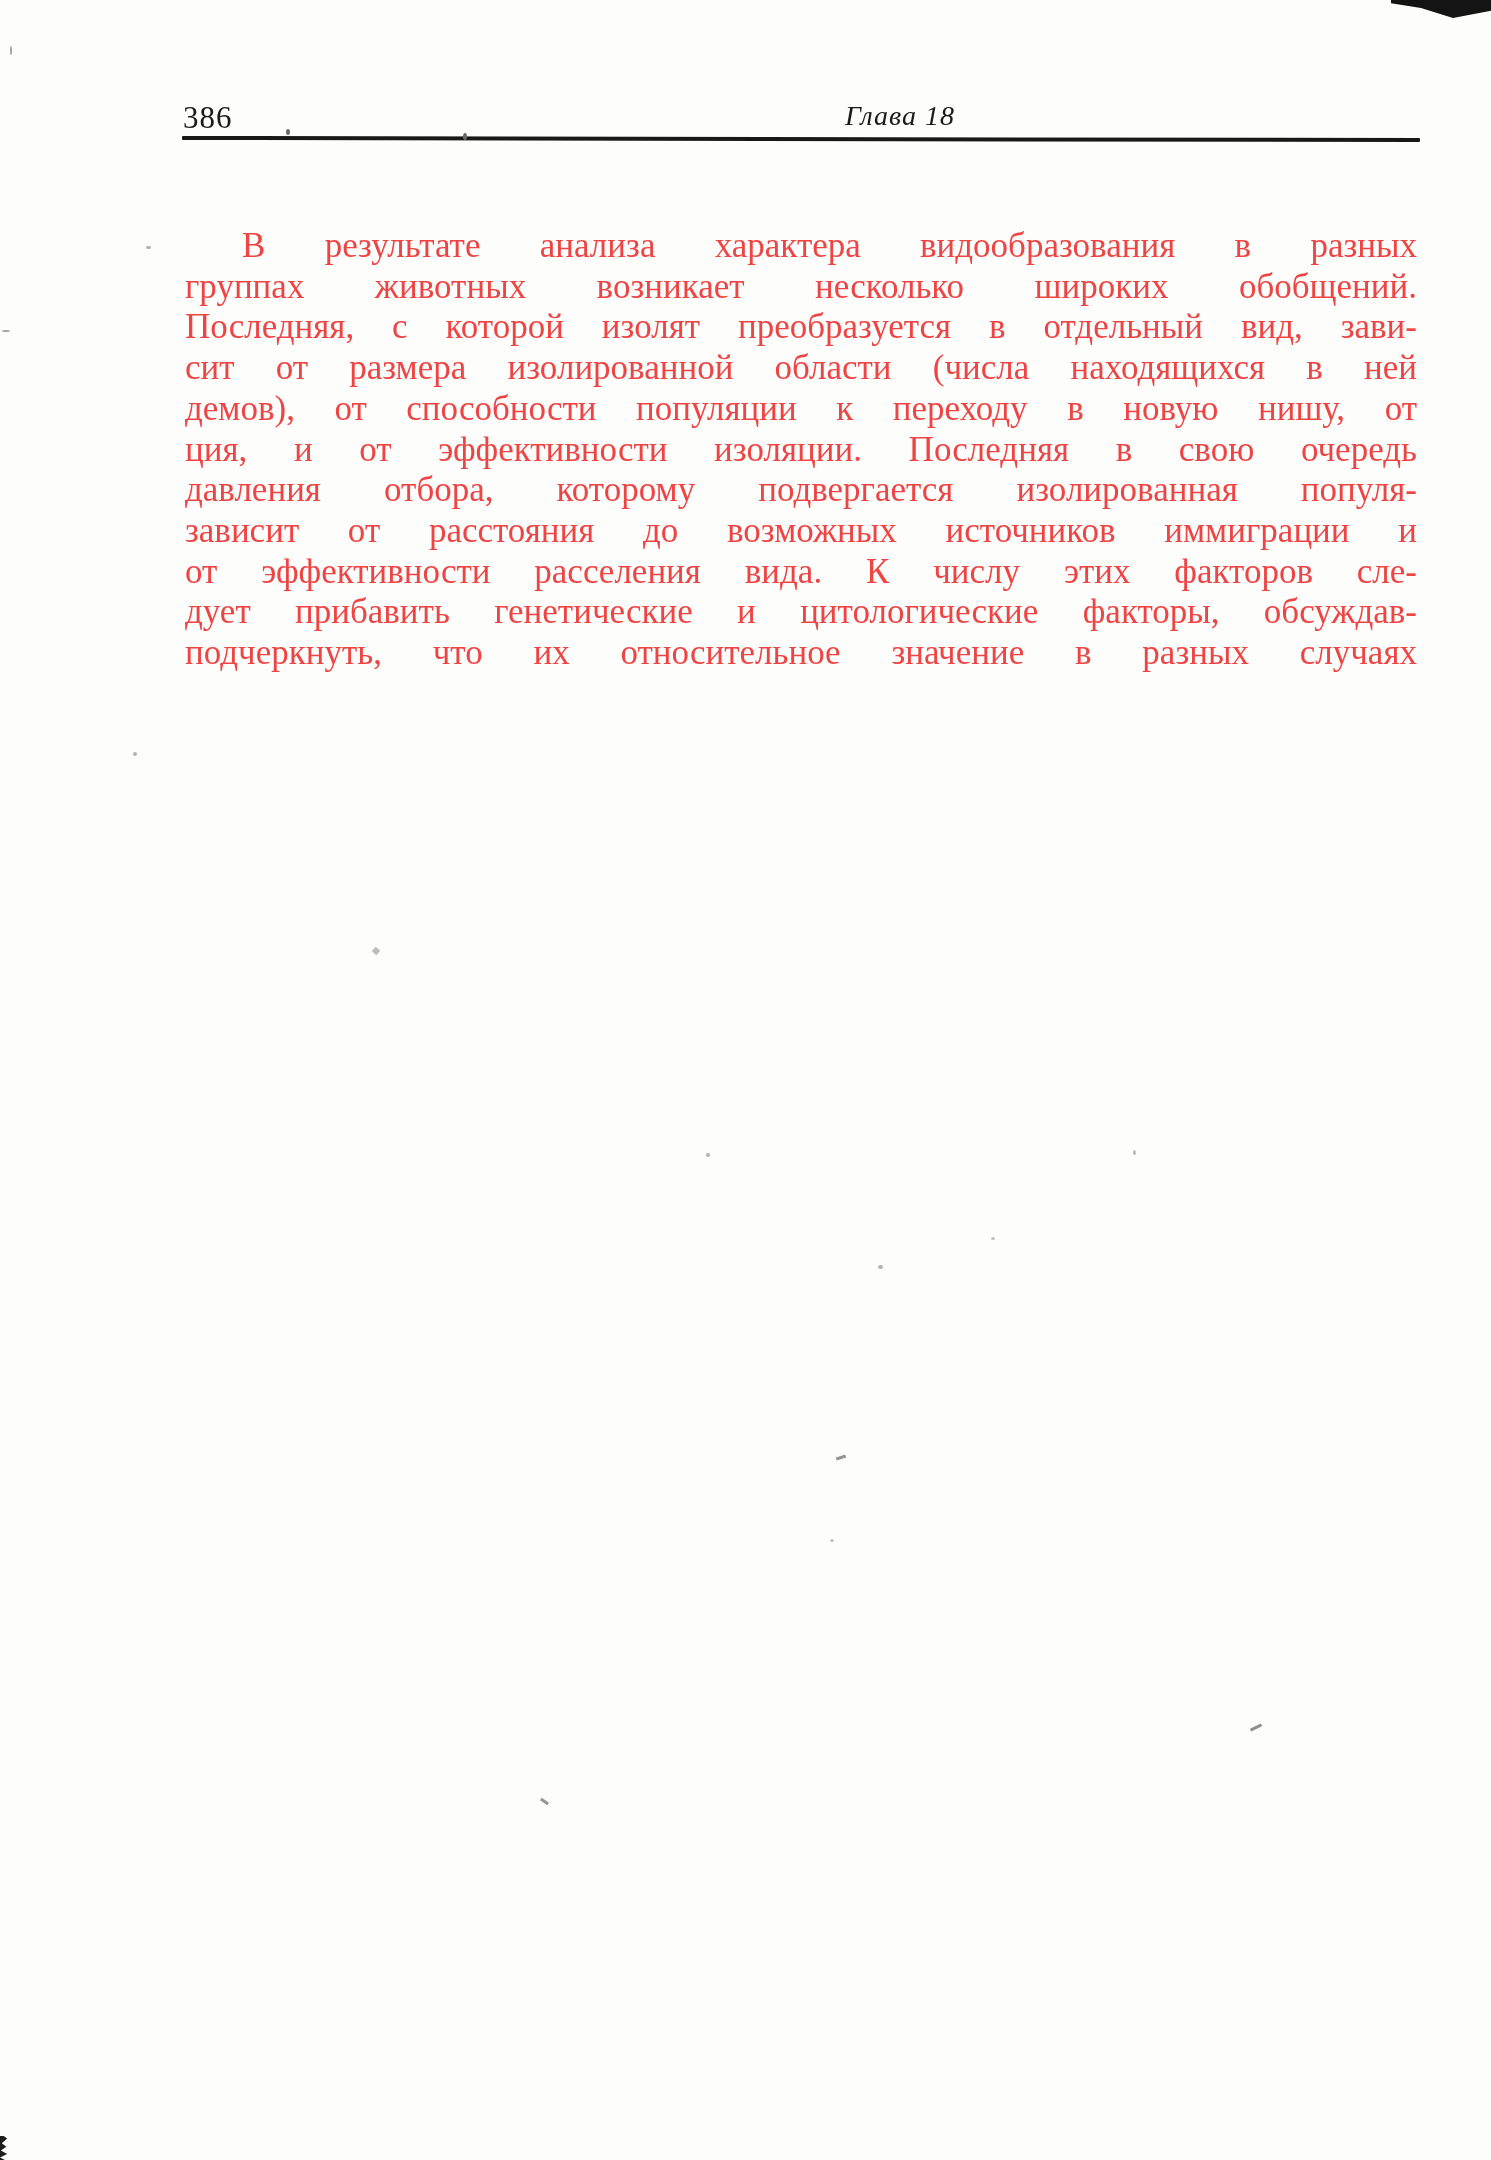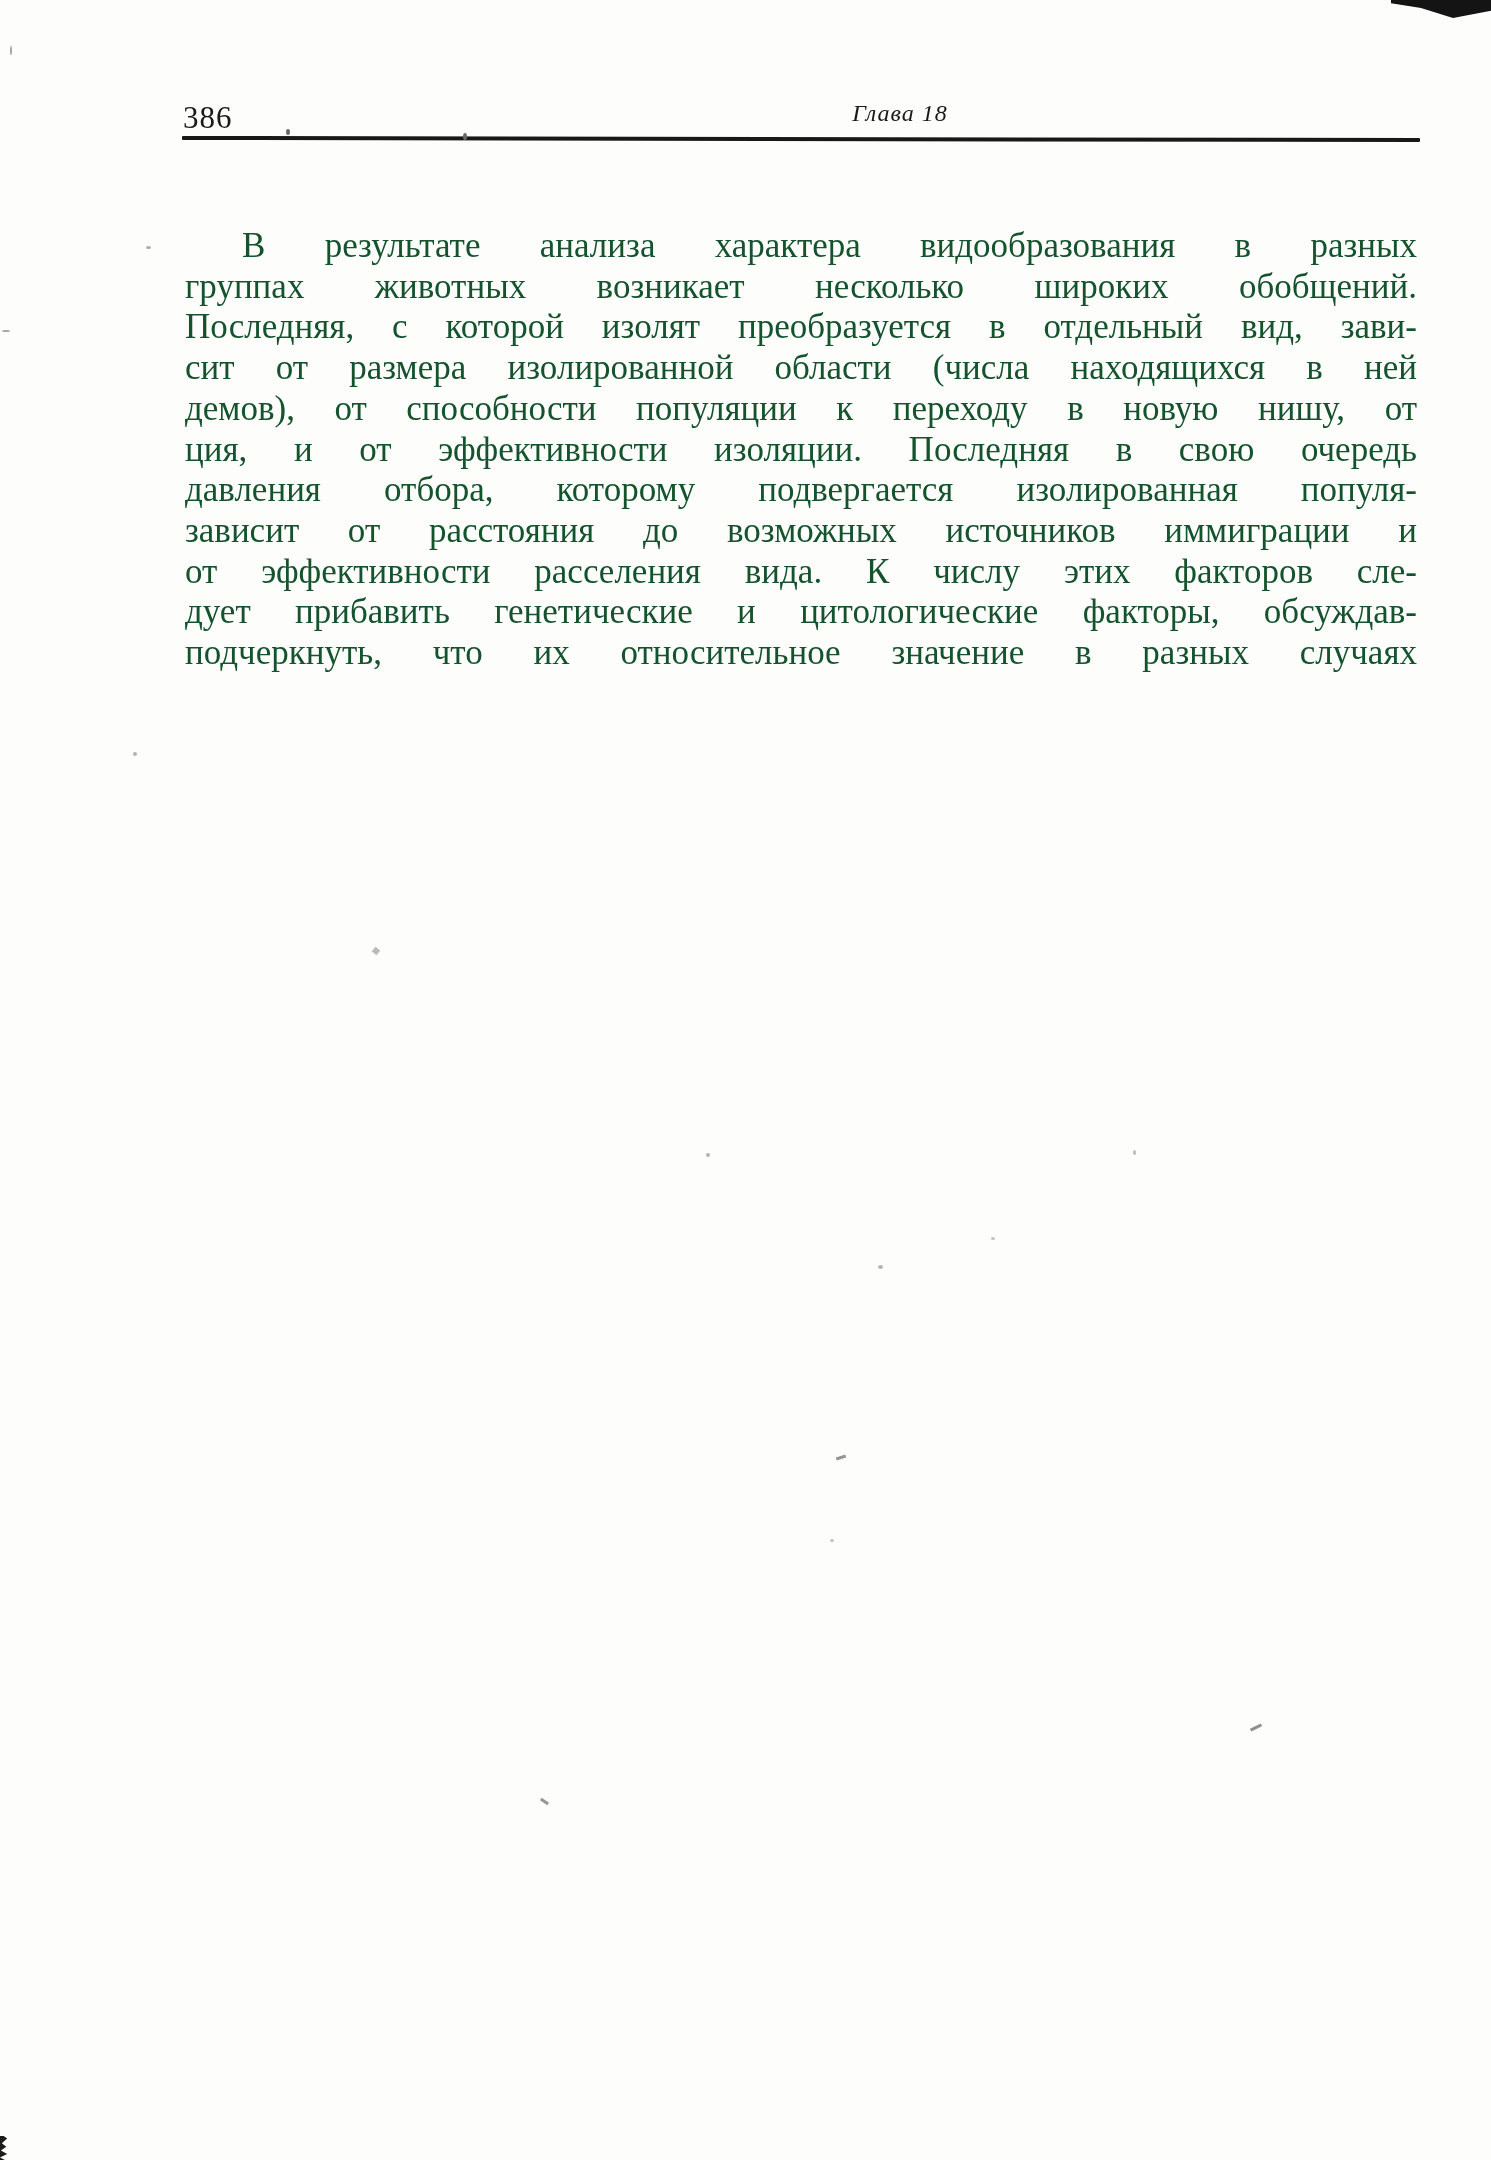--- a/index.html
+++ b/index.html
@@ -32,21 +32,21 @@
     font-size: 31px;
     font-weight: 400;
     letter-spacing: 1px;
   }
   .chapter-title {
     position: absolute;
     left: 557px;
     top: 0;
     width: 320px;
     text-align: center;
-    font-size: 24px;
+    font-size: 28px;
     font-style: italic;
     letter-spacing: 1px;
   }
   .head-rule {
     position: absolute;
     top: 137px;
     left: 182px;
     width: 1238px;
     height: 4px;
     background: #181818;
@@ -55,21 +55,21 @@
   }
 
   
   .body-text {
     position: absolute;
     top: 226px;
     left: 185px;
     width: 1232px;
     font-size: 35px;
     line-height: 40.7px;
-    color: #14532d;
+    color: #ef4444;
   }
   .body-text .line {
     text-align: justify;
     text-align-last: justify;
     white-space: normal;
     word-spacing: 2px;
   }
   .body-text .line.first {
     padding-left: 57px;
   }

